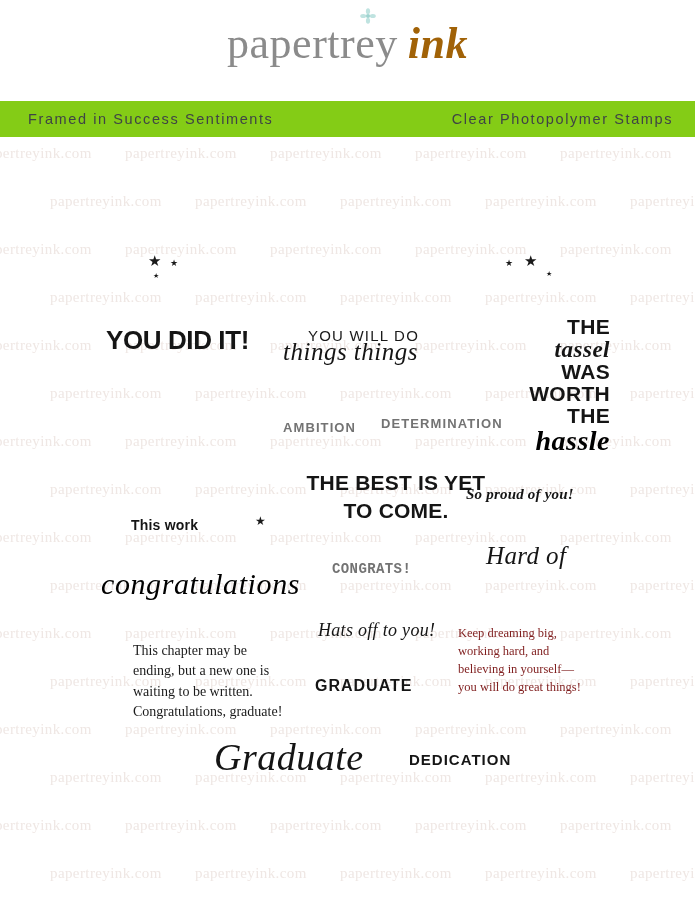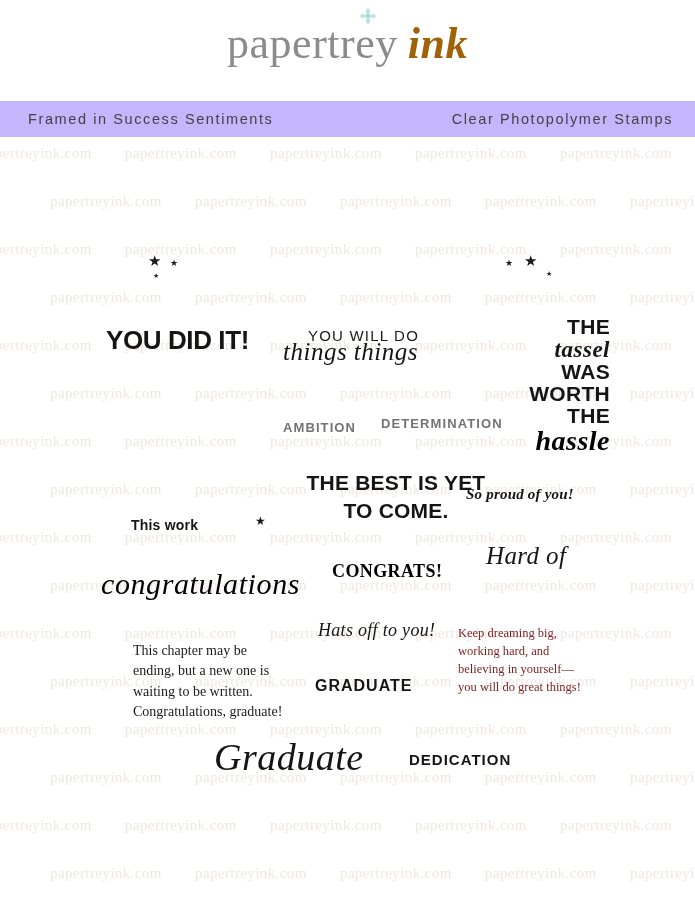--- a/index.html
+++ b/index.html
@@ -51,21 +51,21 @@
     height: 16px;
   }
 
   
   .band {
     position: absolute;
     top: 101px;
     left: 0;
     width: 695px;
     height: 36px;
-    background: #c4b5fd;
+    background: #84cc16;
     display: flex;
     align-items: center;
   }
   .band-left {
     position: absolute;
     left: 28px;
     font-size: 14.5px;
     letter-spacing: 1.6px;
     color: #3f4445;
     white-space: nowrap;
@@ -234,25 +234,25 @@
 
   .congratulations-script {
     font-family: "Liberation Serif", serif;
     font-style: italic;
     font-size: 30px;
     color: #000000;
     letter-spacing: 0.6px;
   }
 
   .congrats {
-    font-family: Liberation Serif, serif;
-    font-weight: 700;
-    font-size: 18px;
+    font-family: Liberation Mono, monospace;
+    font-weight: 700;
+    font-size: 14px;
     letter-spacing: 0.4px;
-    color: #000000;
+    color: #737373;
   }
 
   .hatsoff {
     font-family: "Liberation Serif", serif;
     font-style: italic;
     font-size: 18px;
     color: #151515;
     letter-spacing: 0.3px;
   }
 

